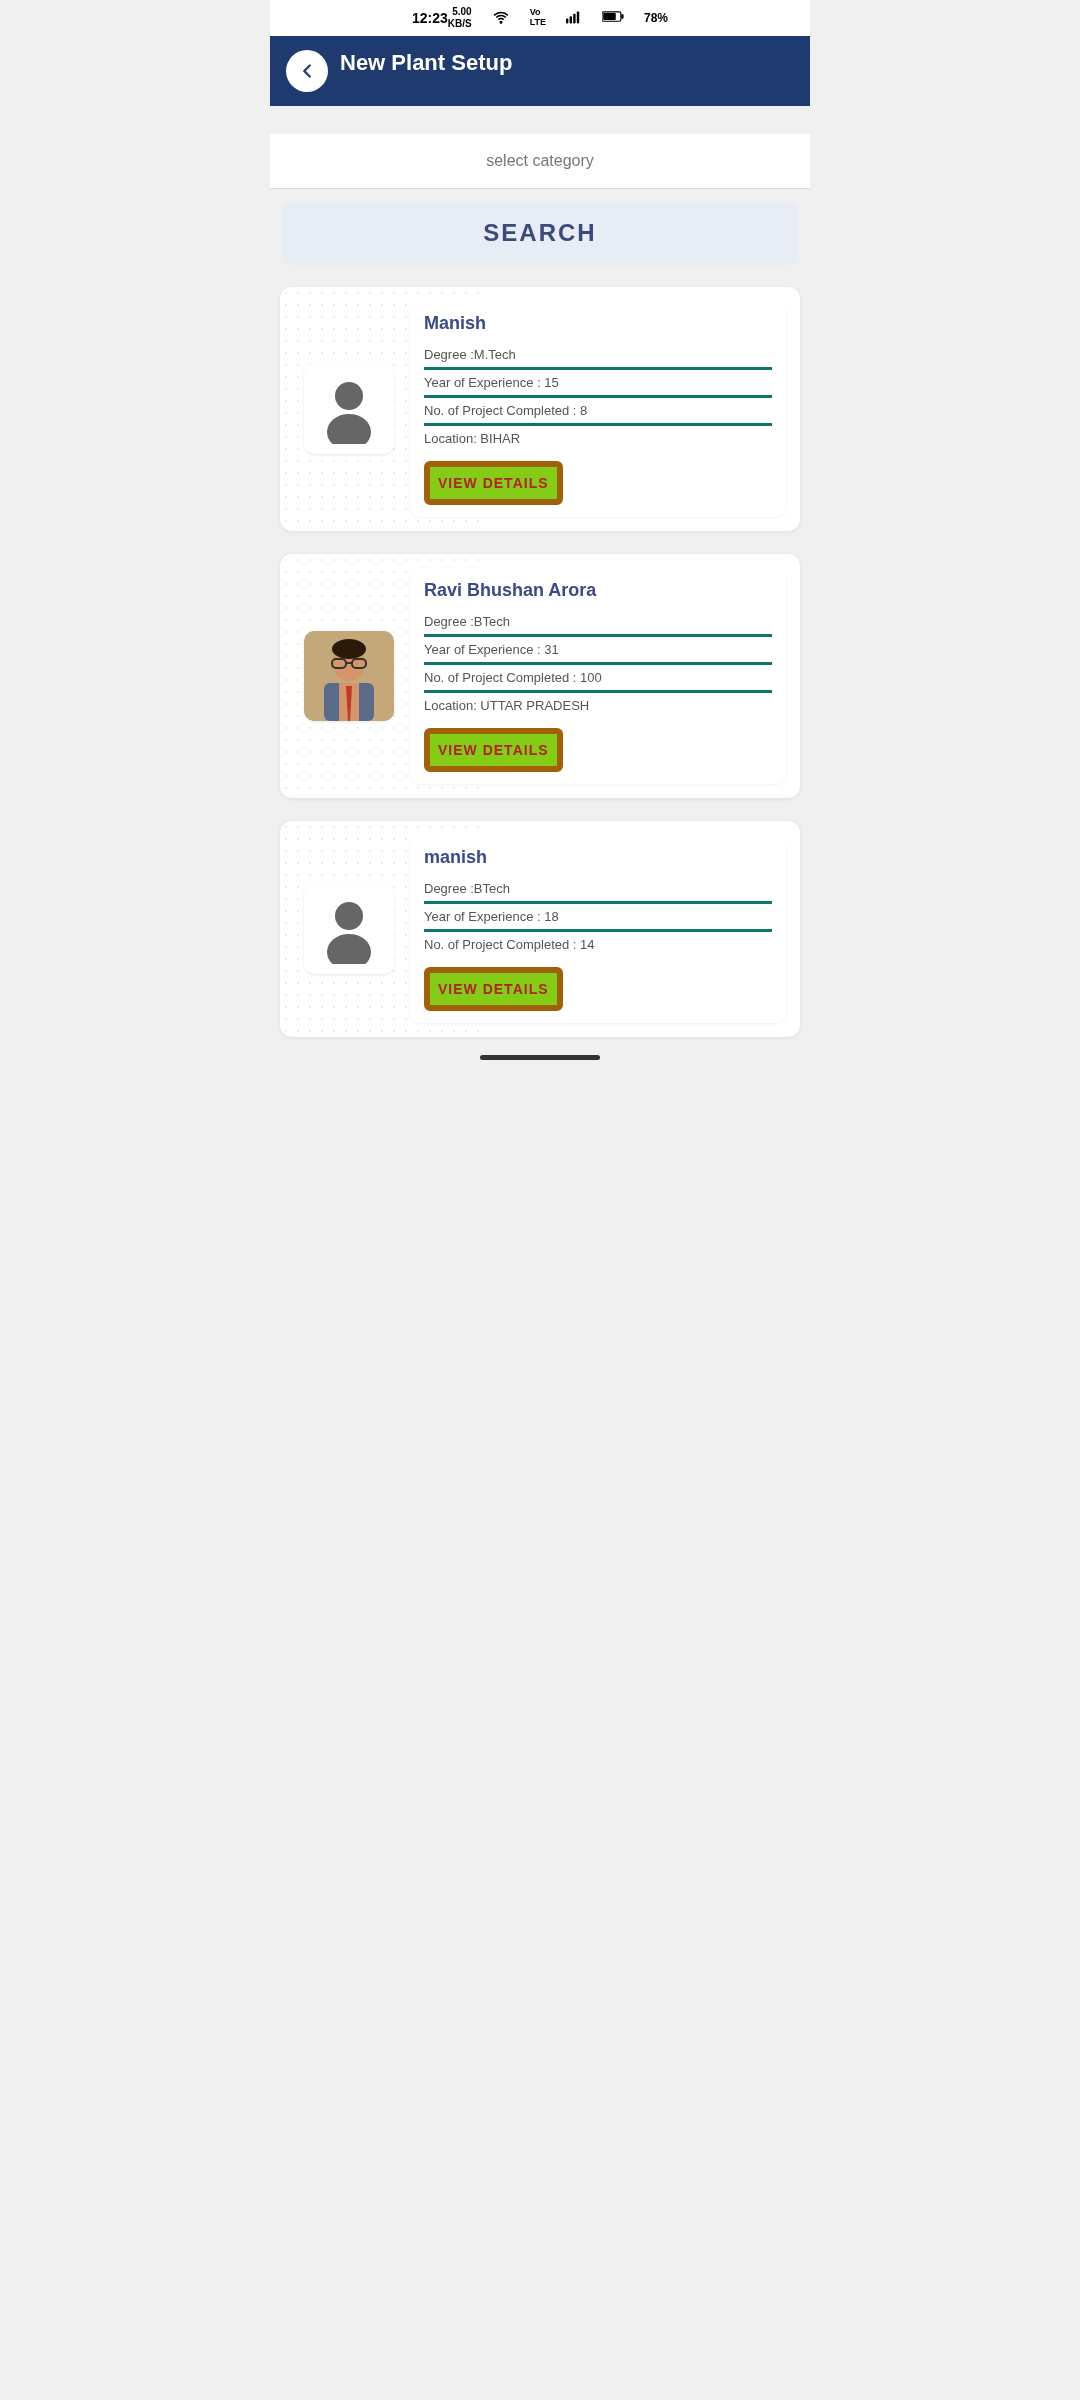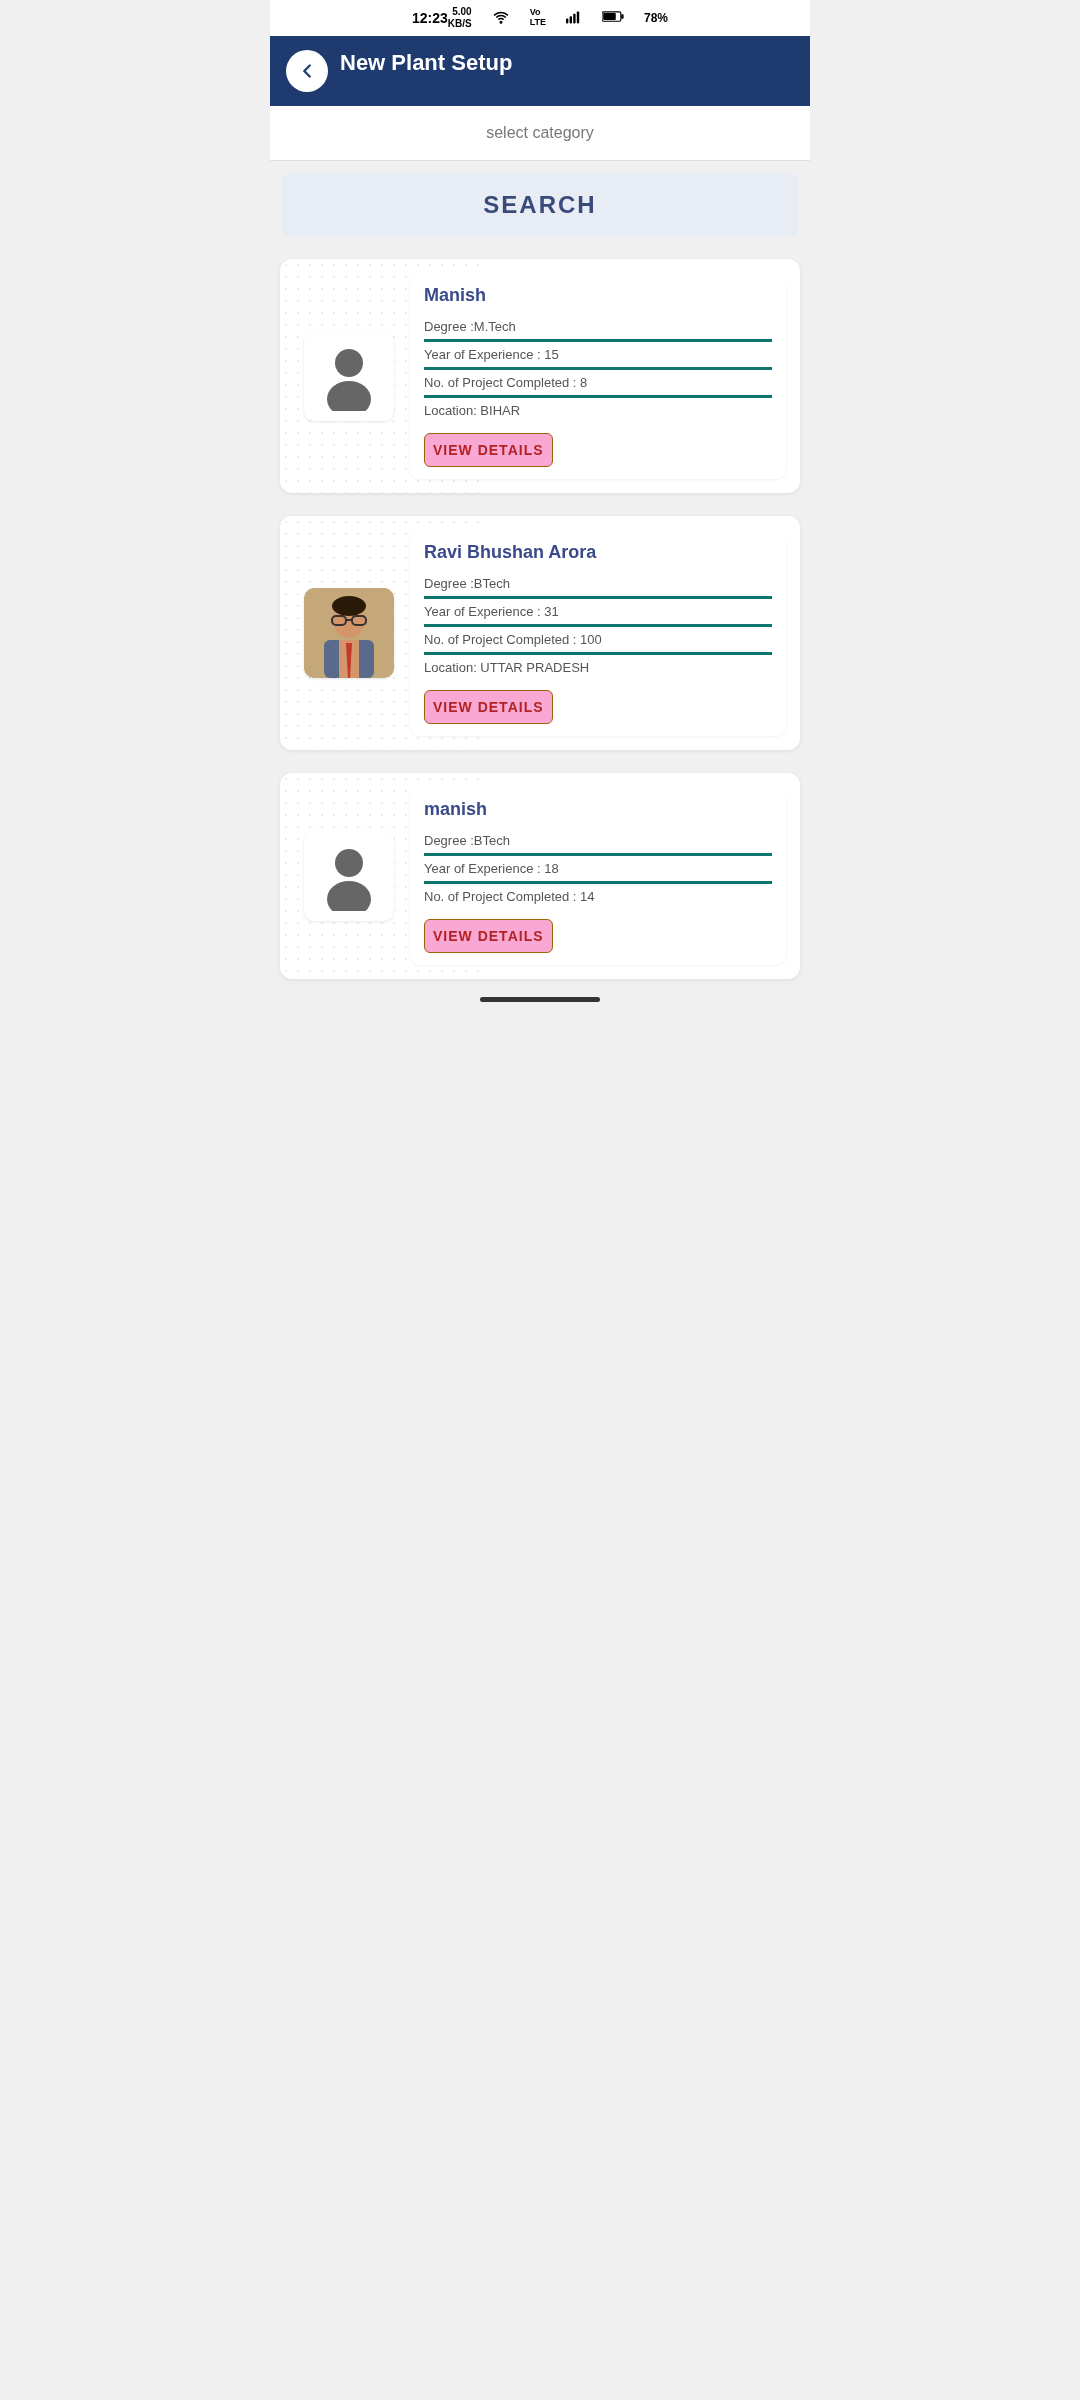--- a/index.html
+++ b/index.html
@@ -66,20 +66,21 @@
       font-size: 22px;
       font-weight: 600;
       color: white;
     }
 
     
     .filter-row {
       display: flex;
       background: #22c55e;
       border-bottom: 1px solid #ddd;
+      margin-top: 28px;
     }
     .filter-btn {
       flex: 1;
       padding: 18px 10px;
       text-align: center;
       font-size: 16px;
       color: #777;
       border: none;
       background: white;
       cursor: pointer;
@@ -193,24 +194,24 @@
     }
     .view-details-btn {
       display: block;
       text-align: center;
       color: #b22222;
       font-weight: 700;
       font-size: 14px;
       letter-spacing: 1px;
       margin-top: 10px;
       padding: 8px;
-      border: 1px solid #a16207;
+      border: 6px solid #a16207;
       border-radius: 6px;
       cursor: pointer;
-      background: #f9a8d4;
+      background: #84cc16;
     }
 
     
     .bottom-bar {
       display: flex;
       justify-content: center;
       padding: 8px;
       background: #f0f0f0;
     }
     .home-indicator {

